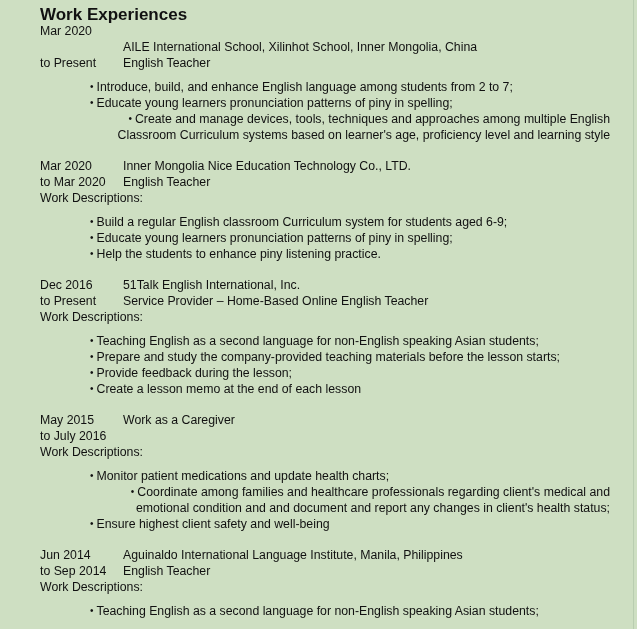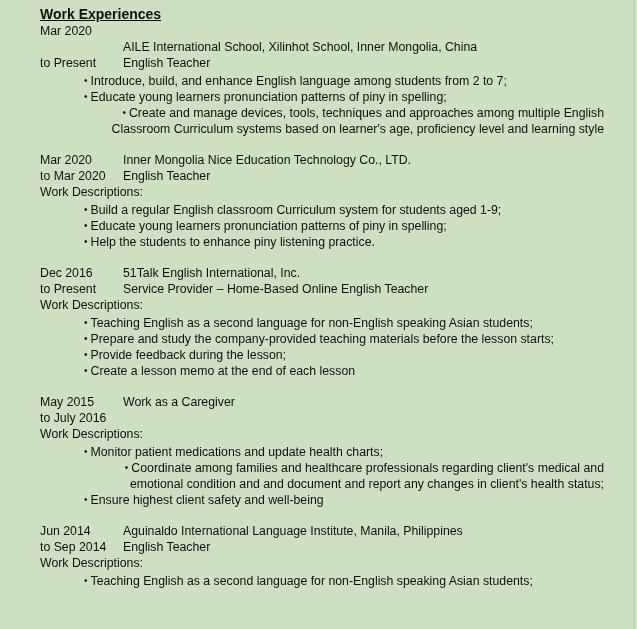--- a/index.html
+++ b/index.html
@@ -25,42 +25,41 @@
     background: #b9cdb0;
   }
   .doc {
     position: absolute;
     left: 40px;
     top: 6px;
     width: 590px;
   }
   .section-title {
     font-weight: bold;
-    font-size: 14px;
+    font-size: 17px;
     line-height: 17px;
-    text-decoration: underline;
   }
   .line {
     line-height: 16px;
     white-space: nowrap;
   }
   .row {
     display: flex;
     line-height: 16px;
     white-space: nowrap;
   }
   .date {
     width: 83px;
     flex: none;
   }
   .indent-only {
     padding-left: 83px;
   }
   .bullets {
-    margin: 2px;
+    margin: 8px;
     padding: 0 0 0 42px;
     list-style: none;
   }
   .bullets li {
     line-height: 16px;
     white-space: nowrap;
   }
   .bullets li.wrap {
     white-space: normal;
     width: 520px;
@@ -105,21 +104,21 @@
     <div class="row">
       <span class="date">Mar 2020</span>
       <span>Inner Mongolia Nice Education Technology Co., LTD.</span>
     </div>
     <div class="row">
       <span class="date">to Mar 2020</span>
       <span>English Teacher</span>
     </div>
     <div class="line">Work Descriptions:</div>
     <ul class="bullets">
-      <li><span class="bullet-mark">•</span><span>Build a regular English classroom Curriculum system for students aged 1-9;</span></li>
+      <li><span class="bullet-mark">•</span><span>Build a regular English classroom Curriculum system for students aged 6-9;</span></li>
       <li><span class="bullet-mark">•</span><span>Educate young learners pronunciation patterns of piny in spelling;</span></li>
       <li><span class="bullet-mark">•</span><span>Help the students to enhance piny listening practice.</span></li>
     </ul>
   </div>
 
   <div class="entry">
     <div class="row">
       <span class="date">Dec 2016</span>
       <span>51Talk English International, Inc.</span>
     </div>

